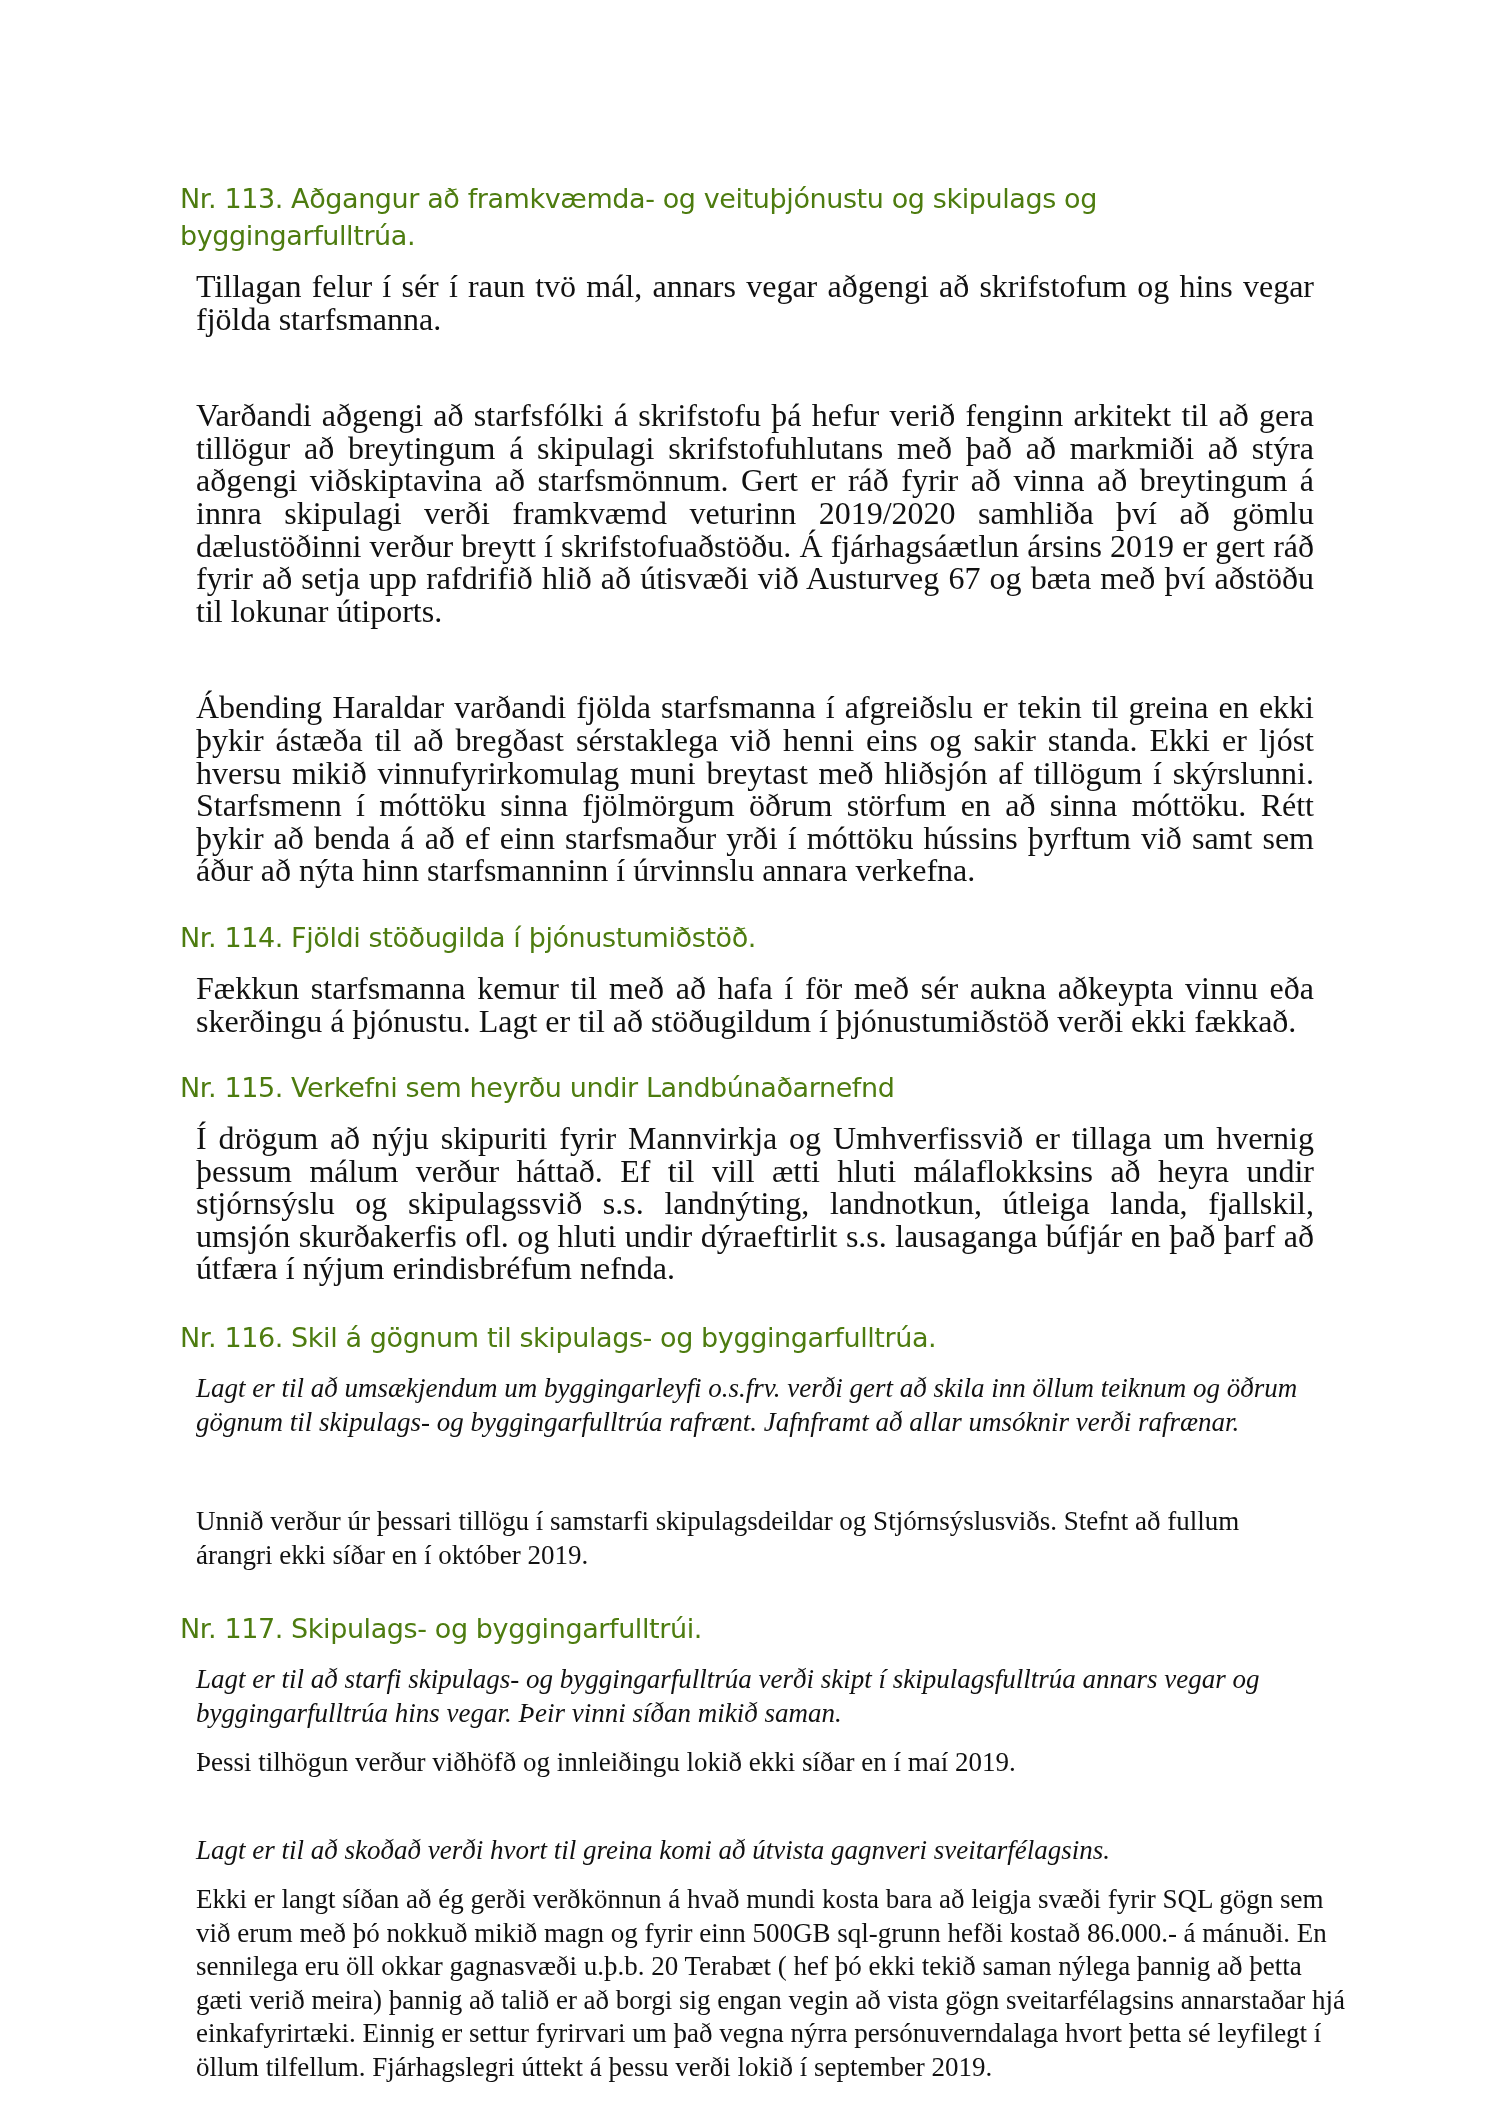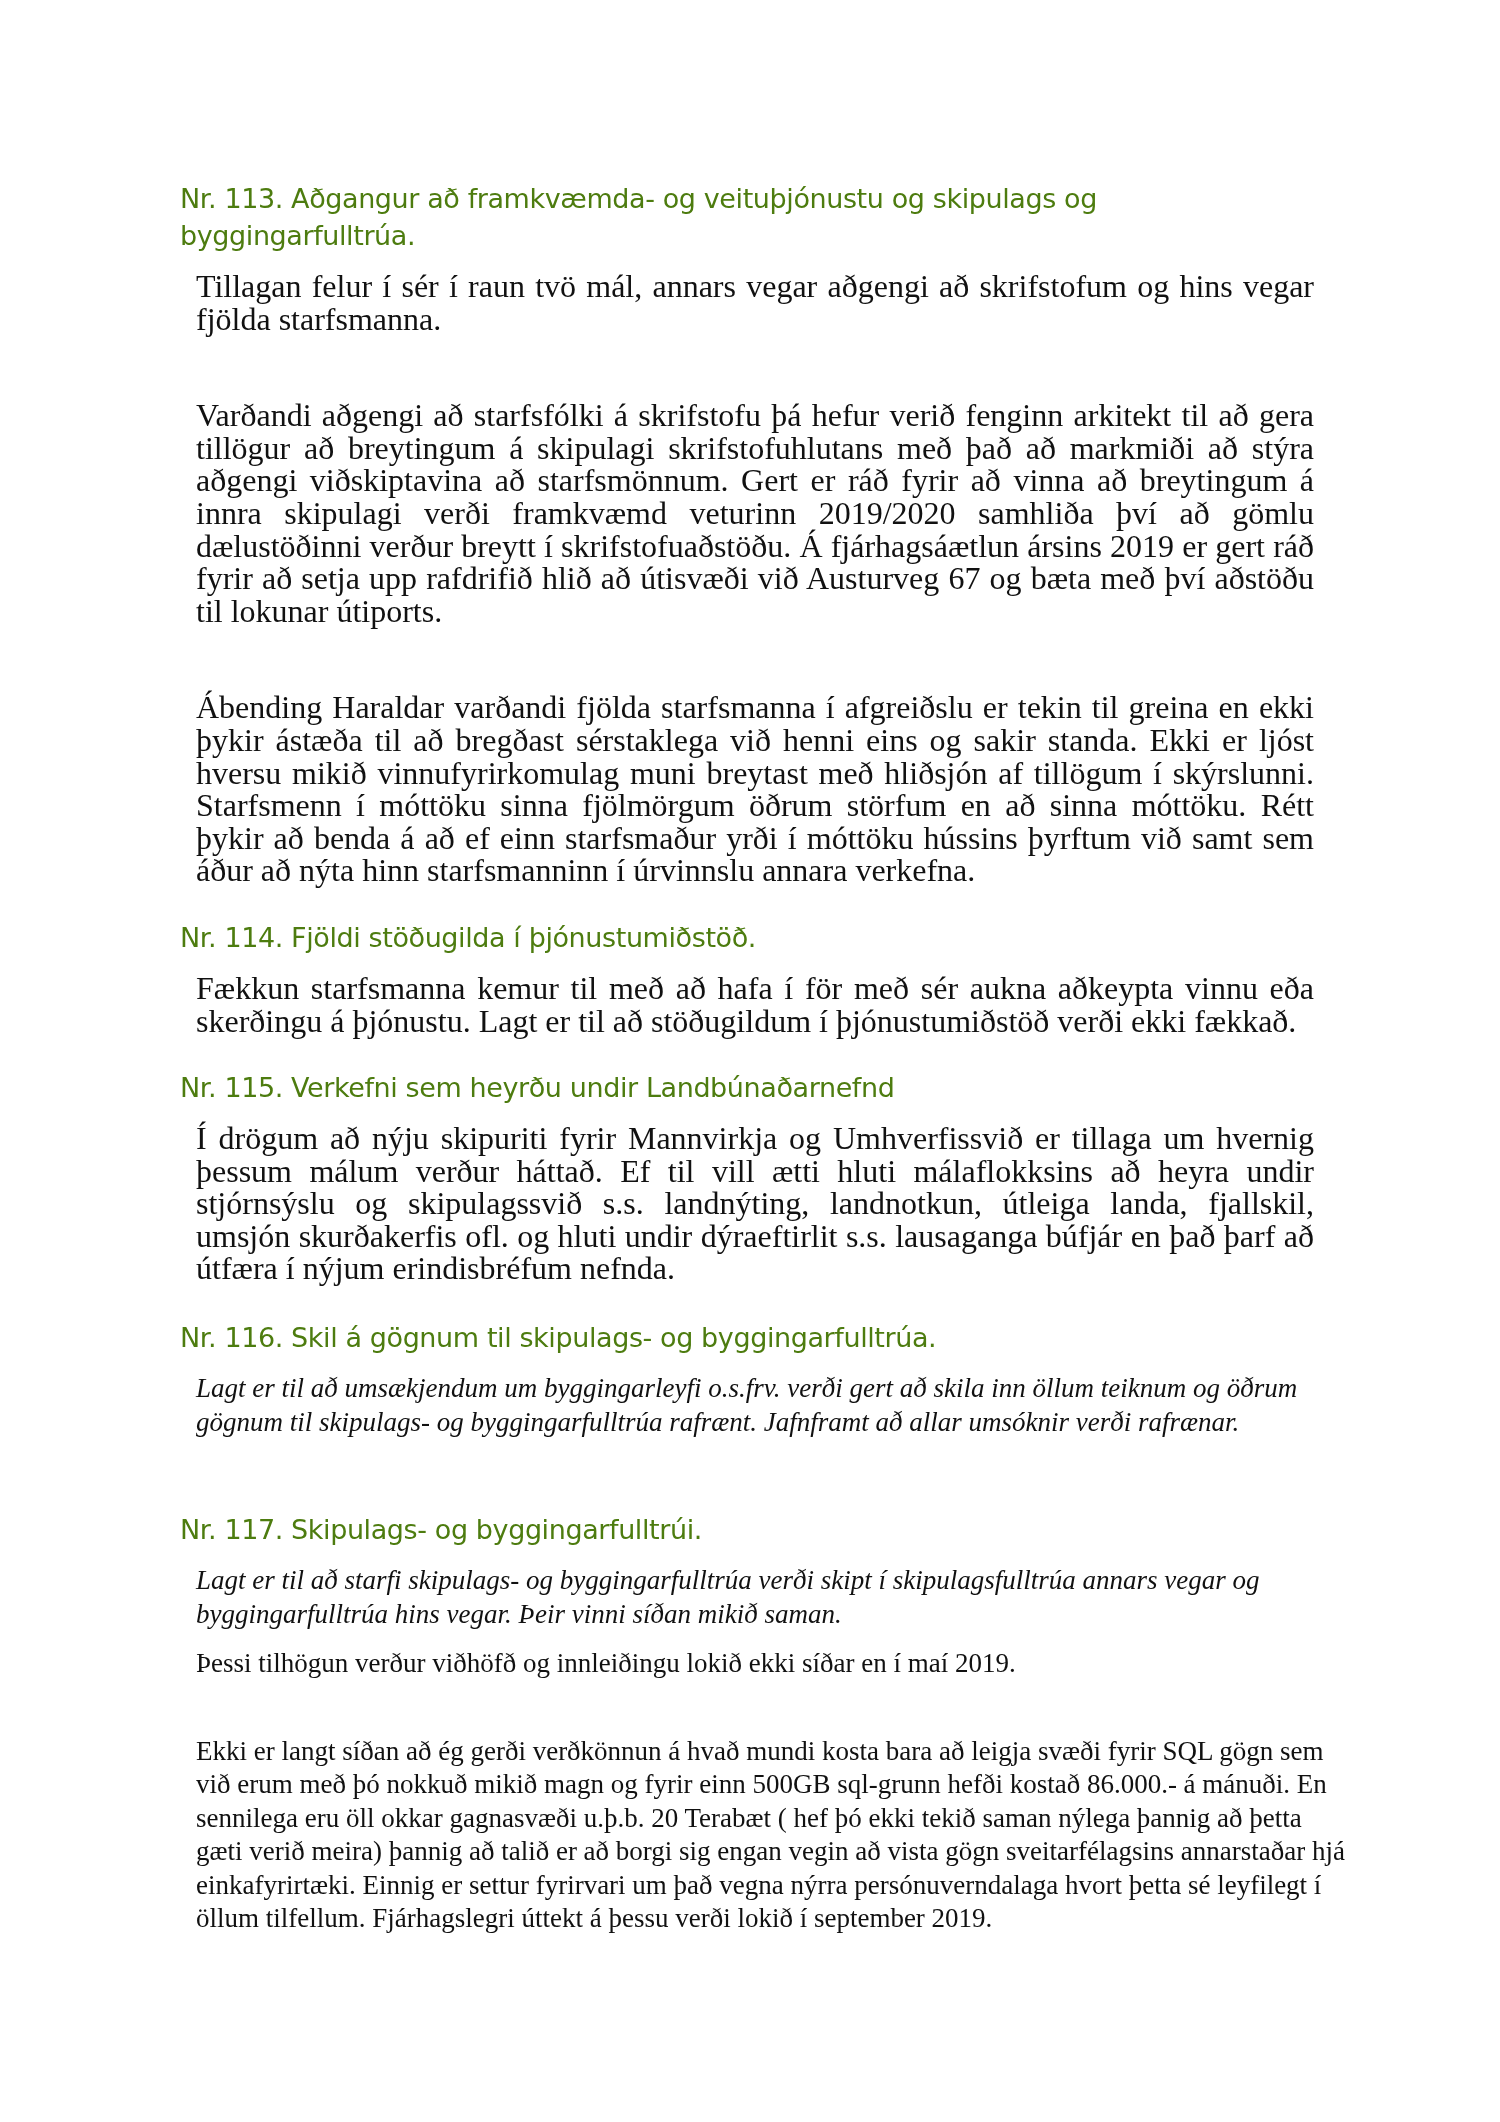--- a/index.html
+++ b/index.html
@@ -60,29 +60,31 @@
     <h2 class="heading">Nr. 115. Verkefni sem heyrðu undir Landbúnaðarnefnd</h2>
     <p class="body-c">Í drögum að nýju skipuriti fyrir Mannvirkja og Umhverfissvið er tillaga um hvernig þessum málum verður háttað. Ef til vill ætti hluti málaflokksins að heyra undir stjórnsýslu og skipulagssvið s.s. landnýting, landnotkun, útleiga landa, fjallskil, umsjón skurðakerfis ofl. og hluti undir dýraeftirlit s.s. lausaganga búfjár en það þarf að útfæra í nýjum erindisbréfum nefnda.</p>
   </section>
 
   <div class="gap-sm" style="height:18px;"></div>
 
   <section class="sec">
     <h2 class="heading">Nr. 116. Skil á gögnum til skipulags- og byggingarfulltrúa.</h2>
     <p class="body-t italic" style="width:1130px;">Lagt er til að umsækjendum um byggingarleyfi o.s.frv. verði gert að skila inn öllum teiknum og öðrum gögnum til skipulags- og byggingarfulltrúa rafrænt. Jafnframt að allar umsóknir verði rafrænar.</p>
     <div class="gap-lg"></div>
+    <p class="body-t" style="width:1120px;">Unnið verður úr þessari tillögu í samstarfi skipulagsdeildar og Stjórnsýslusviðs. Stefnt að fullum árangri ekki síðar en í október 2019.</p>
   </section>
 
   <div class="gap-sm" style="height:22px;"></div>
 
   <section class="sec">
     <h2 class="heading">Nr. 117. Skipulags- og byggingarfulltrúi.</h2>
     <p class="body-t italic" style="width:1120px;">Lagt er til að starfi skipulags- og byggingarfulltrúa verði skipt í skipulagsfulltrúa annars vegar og byggingarfulltrúa hins vegar. Þeir vinni síðan mikið saman.</p>
     <p class="body-t">Þessi tilhögun verður viðhöfð og innleiðingu lokið ekki síðar en í maí 2019.</p>
   </section>
 
   <div class="gap-sm" style="height:22px;"></div>
 
   <section class="sec">
+    <p class="body-t italic">Lagt er til að skoðað verði hvort til greina komi að útvista gagnveri sveitarfélagsins.</p>
     <p class="body-t" style="width:1150px;">Ekki er langt síðan að ég gerði verðkönnun á hvað mundi kosta bara að leigja svæði fyrir SQL gögn sem við erum með þó nokkuð mikið magn og fyrir einn 500GB sql-grunn hefði kostað 86.000.- á mánuði. En sennilega eru öll okkar gagnasvæði u.þ.b. 20 Terabæt ( hef þó ekki tekið saman nýlega þannig að þetta gæti verið meira) þannig að talið er að borgi sig engan vegin að vista gögn sveitarfélagsins annarstaðar hjá einkafyrirtæki. Einnig er settur fyrirvari um það vegna nýrra persónuverndalaga hvort þetta sé leyfilegt í öllum tilfellum. Fjárhagslegri úttekt á þessu verði lokið í september 2019.</p>
   </section>
 
 </div>
 
 </body></html>

